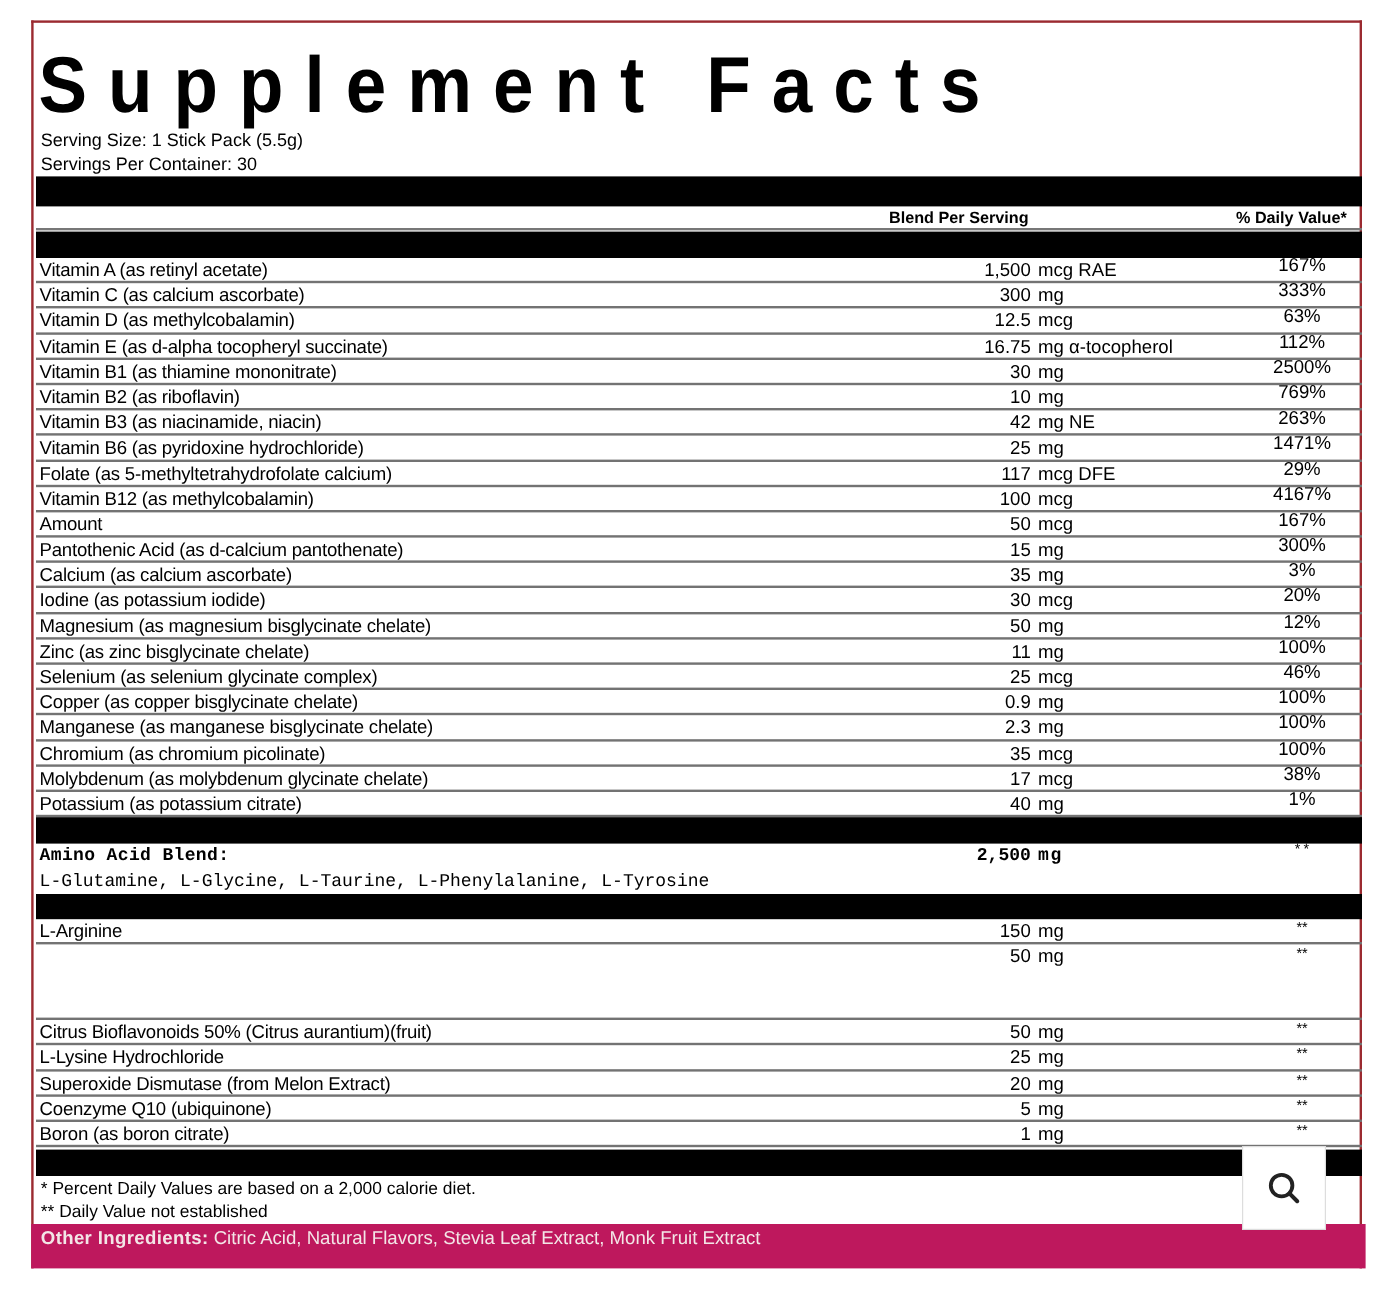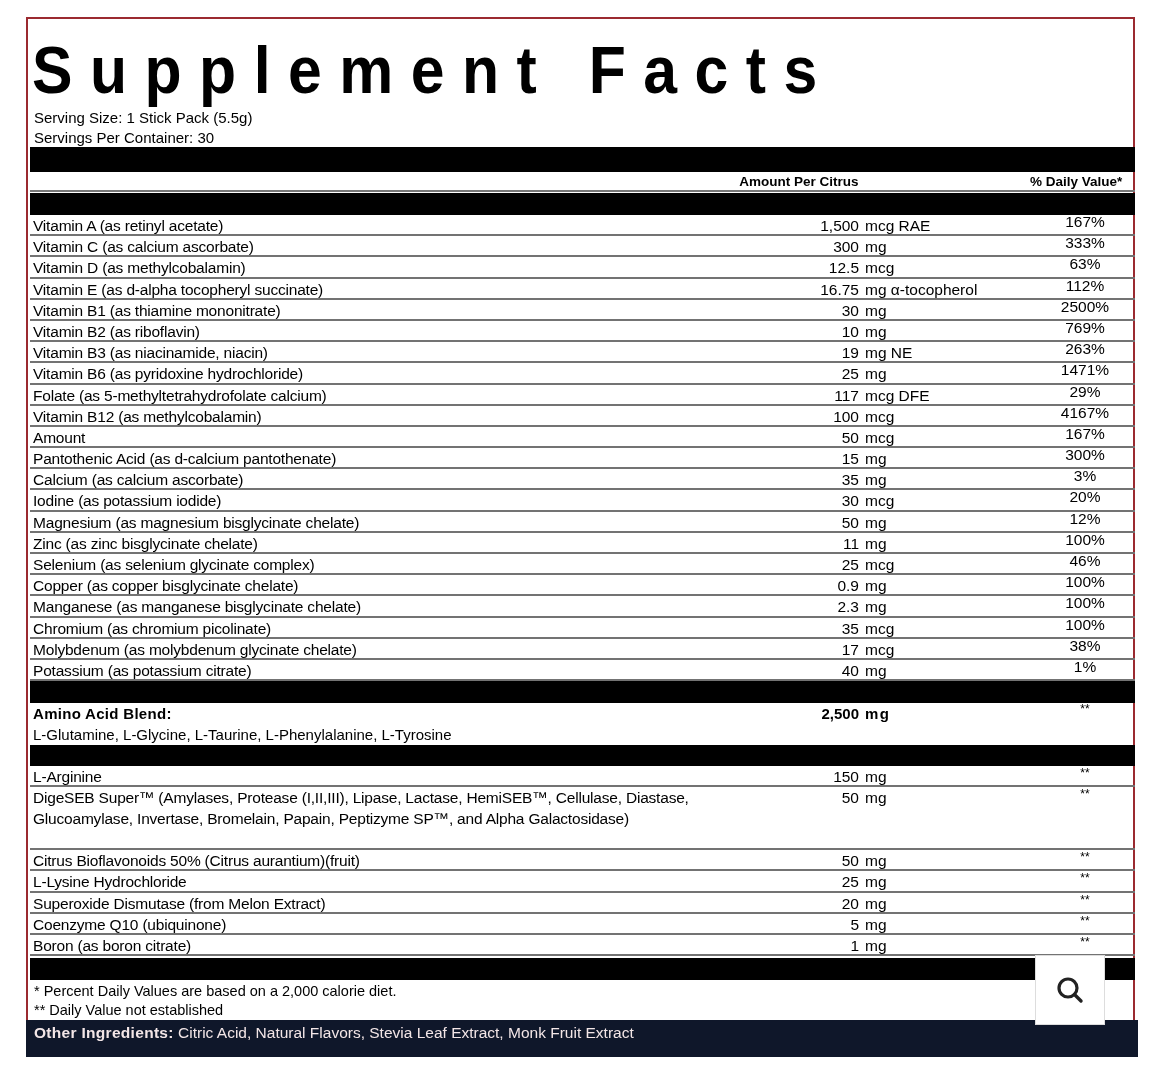--- a/index.html
+++ b/index.html
@@ -19,46 +19,46 @@
   .rows { position: absolute; left: 30px; width: 1105px; }
   .row { position: relative; height: 21.2px; border-bottom: 2px solid #737373; box-sizing: border-box;
          font-size: 15.5px; line-height: 19px; text-decoration: underline; }
   .row .name { position: absolute; left: 3px; top: 1px; white-space: nowrap; letter-spacing: -0.2px; }
   .row .qty { position: absolute; right: 276px; top: 1px; text-align: left; }
   .row .unit { position: absolute; left: 835px; top: 1px; white-space: nowrap; }
   .row .dv { position: absolute; left: 1000px; width: 110px; text-align: center; top: -3px; }
   .row .dv.star { font-size: 12px; top: -2px; }
   .row.tall { height: 63px; }
   .row.tall .name { white-space: normal; width: 660px; line-height: 20.5px; }
-  .blend { position: absolute; left: 30px; width: 1105px; top: 703px; height: 42px; }
+  .blend { position: absolute; left: 30px; width: 1105px; top: 703px; height: 42px; font-family: Liberation Mono, monospace; }
   .blend .label { position: absolute; left: 3px; top: 2px; font-weight: bold; font-size: 15px; letter-spacing: 0.3px; }
   .blend .list { position: absolute; left: 3px; top: 23px; font-size: 15px; }
   .blend .qty { position: absolute; right: 276px; top: 2px; font-weight: bold; font-size: 15px; }
   .blend .unit { position: absolute; left: 835px; top: 2px; font-weight: bold; font-size: 15px; letter-spacing: 1.5px; }
   .blend .dv { position: absolute; left: 1000px; width: 110px; text-align: center; top: -1px; font-size: 12px; }
   .notes { position: absolute; left: 34px; top: 982px; font-size: 14.5px; line-height: 19px; }
-  .other { position: absolute; left: 26px; top: 1020px; width: 1112px; height: 37px; background: #0f172a;
+  .other { position: absolute; left: 26px; top: 1020px; width: 1112px; height: 37px; background: #be185d;
            color: #f3e6e7; font-size: 15.5px; }
   .other .wrap { position: absolute; left: 8px; top: 4px; }
   .other b { letter-spacing: 0.3px; }
   .search-btn { position: absolute; left: 1035px; top: 955px; width: 70px; height: 70px; background: #fff;
                 border: 1px solid #ddd; box-sizing: border-box; display: flex; align-items: center; justify-content: center; cursor: pointer; }
 </style>
 </head>
 <body>
 
 <div class="frame"></div>
 
 <div class="title">Supplement Facts</div>
 <div class="serving" style="top:108px">Serving Size: 1 Stick Pack (5.5g)</div>
 <div class="serving" style="top:128px">Servings Per Container: 30</div>
 
 <div class="bar" style="top:147px;height:25px"></div>
 <div class="hdr">
-  <span class="amt">Amount Per Citrus</span>
+  <span class="amt">Blend Per Serving</span>
   <span class="dv">% Daily Value*</span>
 </div>
 <div class="bar" style="top:193px;height:22px"></div>
 
 <div class="rows" style="top:215px" id="nutrient-rows">
     <div class="row">
       <span class="name">Vitamin A (as retinyl acetate)</span>
       <span class="qty">1,500</span>
       <span class="unit">mcg RAE</span>
       <span class="dv">167%</span>
@@ -88,21 +88,21 @@
       <span class="dv">2500%</span>
     </div>
     <div class="row">
       <span class="name">Vitamin B2 (as riboflavin)</span>
       <span class="qty">10</span>
       <span class="unit">mg</span>
       <span class="dv">769%</span>
     </div>
     <div class="row">
       <span class="name">Vitamin B3 (as niacinamide, niacin)</span>
-      <span class="qty">19</span>
+      <span class="qty">42</span>
       <span class="unit">mg NE</span>
       <span class="dv">263%</span>
     </div>
     <div class="row">
       <span class="name">Vitamin B6 (as pyridoxine hydrochloride)</span>
       <span class="qty">25</span>
       <span class="unit">mg</span>
       <span class="dv">1471%</span>
     </div>
     <div class="row">
@@ -202,21 +202,20 @@
 <div class="bar" style="top:745px;height:21px"></div>
 
 <div class="rows" style="top:766px" id="other-rows">
     <div class="row">
       <span class="name">L-Arginine</span>
       <span class="qty">150</span>
       <span class="unit">mg</span>
       <span class="dv star">**</span>
     </div>
     <div class="row tall">
-      <span class="name">DigeSEB Super™ (Amylases, Protease (I,II,III), Lipase, Lactase, HemiSEB™, Cellulase, Diastase, Glucoamylase, Invertase, Bromelain, Papain, Peptizyme SP™, and Alpha Galactosidase)</span>
       <span class="qty">50</span>
       <span class="unit">mg</span>
       <span class="dv star">**</span>
     </div>
     <div class="row">
       <span class="name">Citrus Bioflavonoids 50% (Citrus aurantium)(fruit)</span>
       <span class="qty">50</span>
       <span class="unit">mg</span>
       <span class="dv star">**</span>
     </div>

